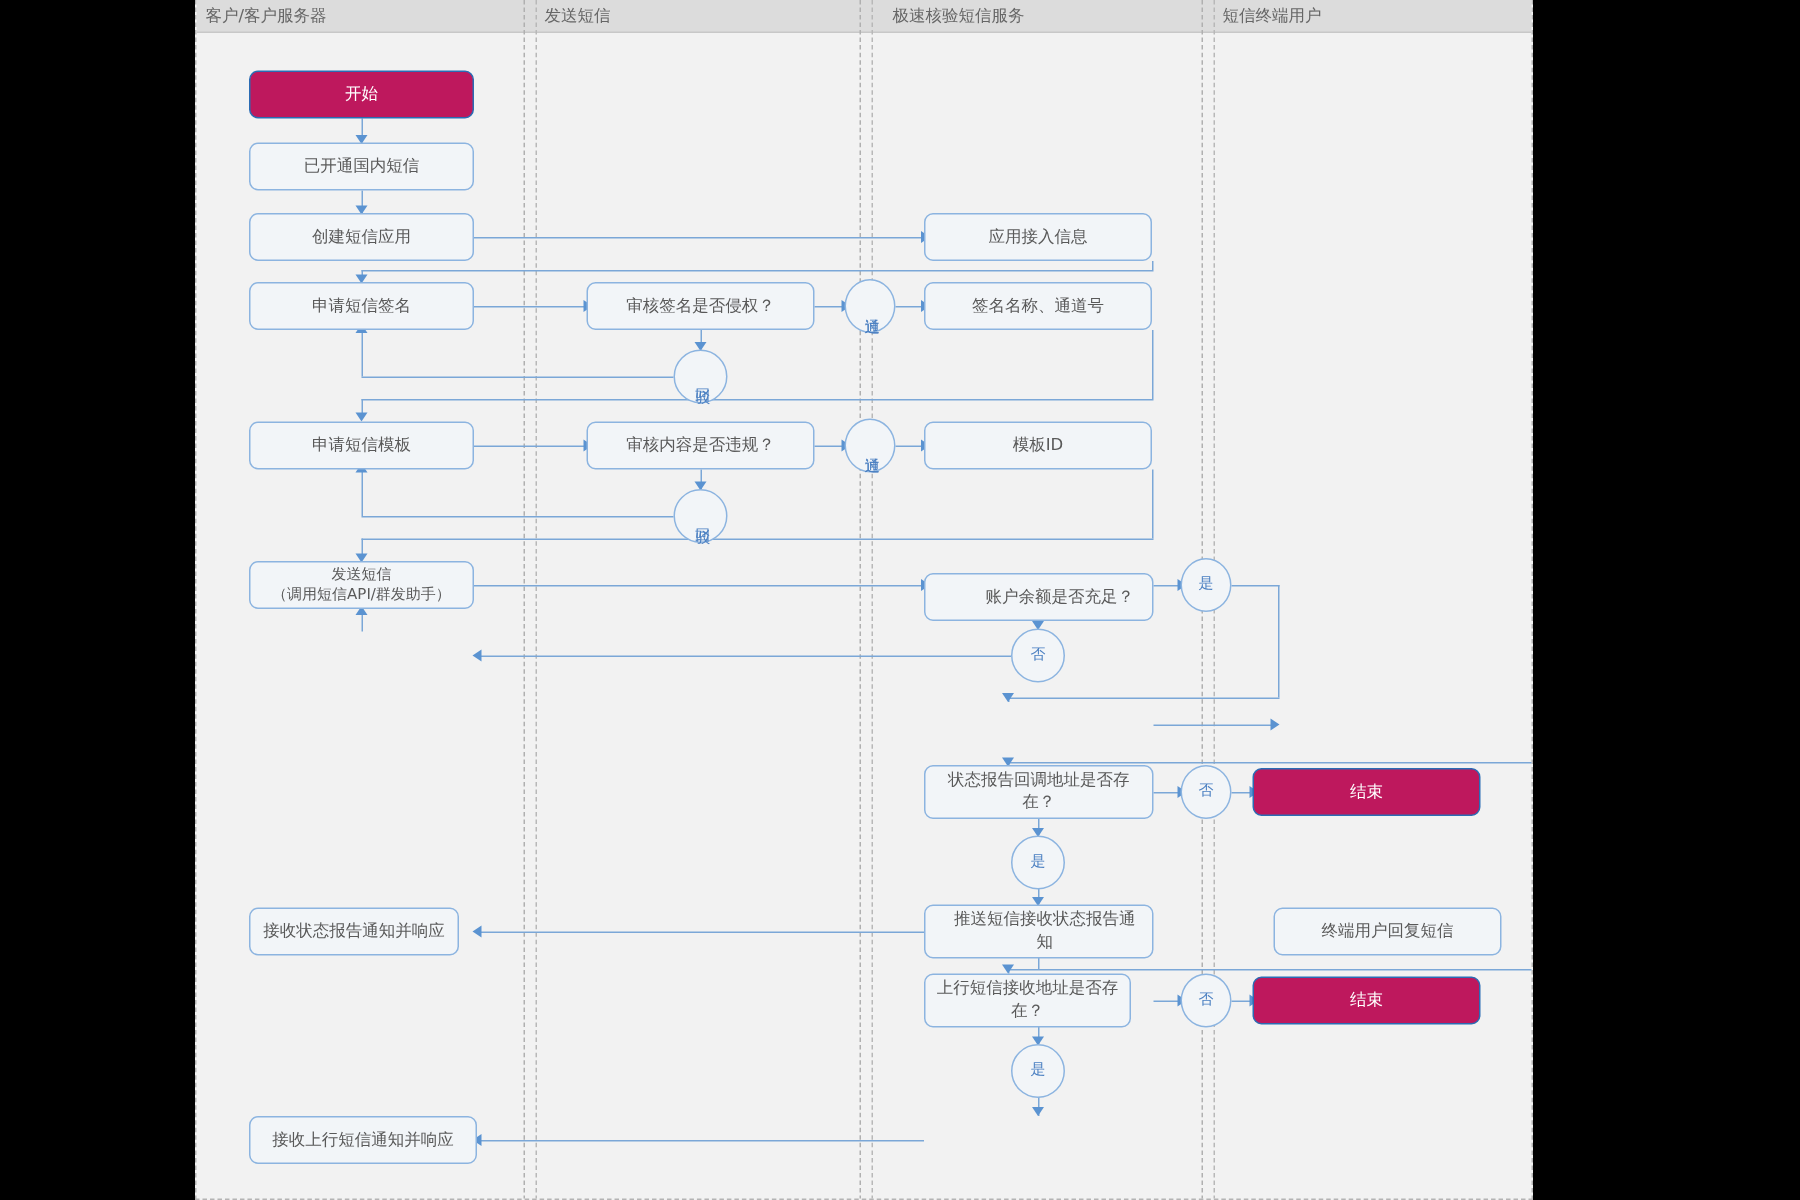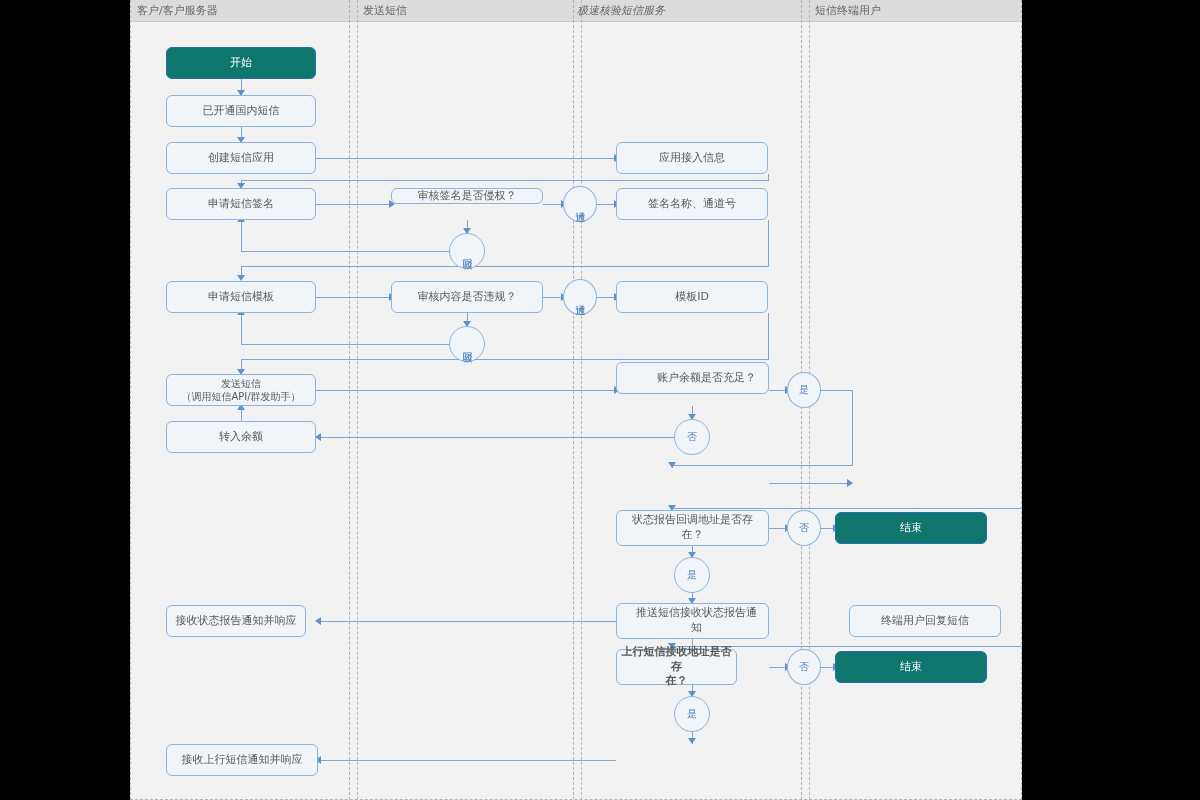--- a/index.html
+++ b/index.html
@@ -47,21 +47,21 @@
     font-size: 11px;
     display: flex;
     align-items: center;
     justify-content: center;
     text-align: center;
     line-height: 1.35;
     padding: 2px 4px;
     white-space: pre-line;
   }
   .node.terminal {
-    background: #0f766e;
+    background: #be185d;
     border-color: #2a6cb4;
     color: #ffffff;
   }
   .circ {
     position: absolute;
     border: 1px solid #8cb4e0;
     border-radius: 50%;
     background: #f2f5f8;
     color: #4a7fc1;
     font-size: 10px;
@@ -84,21 +84,21 @@
   .arw.u { border-bottom: 6px solid #5b93d1; border-left: 4px solid transparent; border-right: 4px solid transparent; }
 </style>
 </head>
 <body>
 
 <div id="canvas">
 
   <div class="lane-header-band"></div>
   <div class="lane-title" style="left:0px;">客户/客户服务器</div>
   <div class="lane-title" style="left:226px;">发送短信</div>
-  <div class="lane-title" style="left:440px;font-style:italic;">极速核验短信服务</div>
+  <div class="lane-title" style="left:458px;">极速核验短信服务</div>
   <div class="lane-title" style="left:678px;">短信终端用户</div>
 
   <div class="lane-divider" style="left:218px;"></div>
   <div class="lane-divider second" style="left:226px;"></div>
   <div class="lane-divider" style="left:442px;"></div>
   <div class="lane-divider second" style="left:450px;"></div>
   <div class="lane-divider" style="left:670px;"></div>
   <div class="lane-divider second" style="left:678px;"></div>
 
   <div class="ln lnv" style="left:110px; top:79px; height:16px;"></div>
@@ -214,37 +214,36 @@
   <div class="arw d" style="left:557px; top:738px;"></div>
 
   <div class="ln lnh" style="left:186px; top:760px; width:299px;"></div>
   <div class="arw l" style="left:184px; top:756px;"></div>
 
   <div class="node terminal" style="left:35px;  top:47px;  width:150px; height:32px;">开始</div>
   <div class="node" style="left:35px;  top:95px;  width:150px; height:32px;">已开通国内短信</div>
   <div class="node" style="left:35px;  top:142px; width:150px; height:32px;">创建短信应用</div>
   <div class="node" style="left:485px; top:142px; width:152px; height:32px;">应用接入信息</div>
   <div class="node" style="left:35px;  top:188px; width:150px; height:32px;">申请短信签名</div>
-  <div class="node" style="left:260px; top:188px; width:152px; height:16px;">审核签名是否侵权？</div>
+  <div class="node" style="left:260px; top:188px; width:152px; height:32px;">审核签名是否侵权？</div>
   <div class="node" style="left:485px; top:188px; width:152px; height:32px;">签名名称、通道号</div>
   <div class="node" style="left:35px;  top:281px; width:150px; height:32px;">申请短信模板</div>
   <div class="node" style="left:485px; top:281px; width:152px; height:32px;">模板ID</div>
   <div class="node" style="left:260px; top:281px; width:152px; height:32px;">审核内容是否违规？</div>
   <div class="node" style="left:35px;  top:374px; width:150px; height:32px; font-size:10px;">发送短信
 （调用短信API/群发助手）</div>
-  <div class="node" style="left:485px; top:362px; width:153px; height:32px;padding-left:32px;">账户余额是否充足？</div>
-  <div class="node" style="left:35px;  top:421px; width:150px; height:32px;">转入余额</div>
+  <div class="node" style="left:485px; top:382px; width:153px; height:32px;padding-left:32px;">账户余额是否充足？</div>
   <div class="node" style="left:485px; top:510px; width:153px; height:36px;">状态报告回调地址是否存
 在？</div>
   <div class="node terminal" style="left:704px; top:512px; width:152px; height:32px;">结束</div>
   <div class="node" style="left:35px;  top:605px; width:140px; height:32px;">接收状态报告通知并响应</div>
   <div class="node" style="left:485px; top:603px; width:153px; height:36px;padding-left:12px;">推送短信接收状态报告通
 知</div>
   <div class="node" style="left:718px; top:605px; width:152px; height:32px;">终端用户回复短信</div>
-  <div class="node" style="left:485px; top:649px; width:121px; height:36px;font-weight:bold;">上行短信接收地址是否存
+  <div class="node" style="left:485px; top:649px; width:138px; height:36px;">上行短信接收地址是否存
 在？</div>
   <div class="node terminal" style="left:704px; top:651px; width:152px; height:32px;">结束</div>
   <div class="node" style="left:35px;  top:744px; width:152px; height:32px;">接收上行短信通知并响应</div>
 
   <div class="circ vert" style="left:432px; top:186px; width:34px; height:36px;">通过</div>
   <div class="circ vert" style="left:318px; top:233px; width:36px; height:36px;">驳回</div>
   <div class="circ vert" style="left:432px; top:279px; width:34px; height:36px;">通过</div>
   <div class="circ vert" style="left:318px; top:326px; width:36px; height:36px;">驳回</div>
   <div class="circ" style="left:656px; top:372px; width:34px; height:36px;">是</div>
   <div class="circ" style="left:543px; top:419px; width:36px; height:36px;">否</div>

